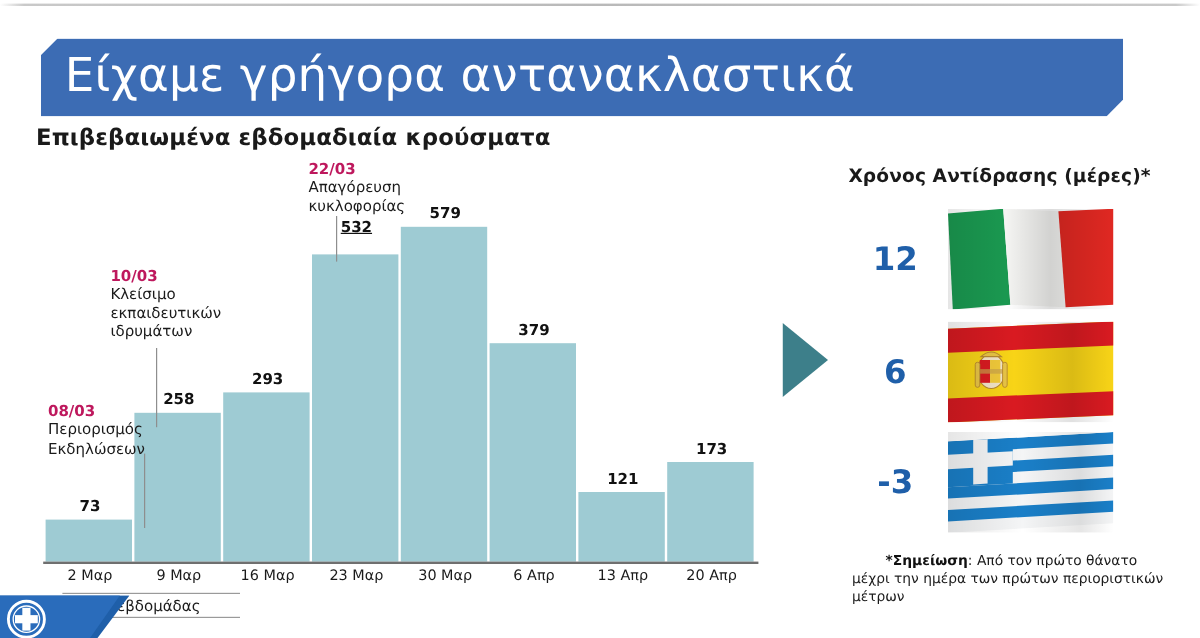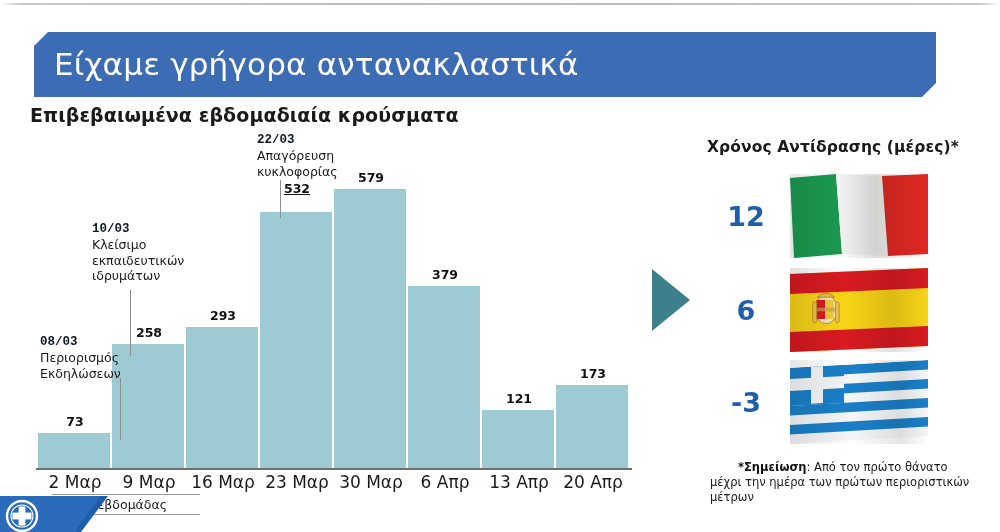--- a/index.html
+++ b/index.html
@@ -18,51 +18,51 @@
     background:linear-gradient(to right,#ffffff 0%,#c9c9c9 2%,#b9b9b9 50%,#c9c9c9 98%,#ffffff 100%);}
 
   
   .banner{
     position:absolute;left:34px;top:32px;width:902px;height:65px;
     background:#3c6cb4;
     clip-path:polygon(14px 0, 902px 0, 902px 51px, 888px 65px, 14px 65px, 0 65px, 0 14px);
   }
   .banner-title{
     position:absolute;left:54px;top:44px;width:860px;
-    color:#ffffff;font-size:31px;line-height:40px;font-weight:400;
+    color:#ffffff;font-size:39px;line-height:40px;font-weight:400;
     letter-spacing:.2px;white-space:nowrap;
   }
 
   
   .chart-heading{
     position:absolute;left:30px;top:104px;
     font-size:19px;font-weight:bold;color:#1a1a1a;letter-spacing:.1px;
   }
 
   
   .plot{position:absolute;left:38px;top:160px;width:592px;height:308px;}
   .bars{position:absolute;left:0;bottom:0;width:592px;height:308px;display:flex;align-items:flex-end;}
   .barcol{position:relative;flex:1 1 0;height:100%;}
   .bar{position:absolute;left:0;right:1.6px;bottom:0;background:#9ecbd3;}
   .barlabel{
     position:absolute;left:0;right:0;text-align:center;
     font-size:12.5px;font-weight:bold;color:#111;
   }
   .axis-line{position:absolute;left:36px;top:468px;width:596px;height:2px;background:#6f6f6f;}
   .xticks{position:absolute;left:38px;top:472px;width:592px;display:flex;}
-  .xtick{flex:1 1 0;text-align:center;font-size:17px;color:#1a1a1a;}
+  .xtick{flex:1 1 0;text-align:center;font-size:12px;color:#1a1a1a;}
 
   
   .axis-caption{position:absolute;left:52px;top:494px;width:148px;}
   .axis-caption .rule{height:1px;background:#9a9a9a;width:100%;}
   .axis-caption .cap{font-size:12.5px;color:#1a1a1a;padding:2px 0 2px 10px;}
 
   
   .anno{position:absolute;}
-  .anno .date{font-size:12.5px;font-weight:bold;color:#0f172a;line-height:15px;font-family:Liberation Mono, monospace;}
+  .anno .date{font-size:12.5px;font-weight:bold;color:#be185d;line-height:15px;}
   .anno .txt{font-size:12.5px;color:#1a1a1a;line-height:15.5px;}
   .leader{position:absolute;width:1.4px;background:#8e8e8e;}
 
   #anno-0803{left:40px;top:335px;width:92px;}
   #leader-0803{left:120px;top:378px;height:62px;}
   #anno-1003{left:92px;top:222px;width:110px;}
   #leader-1003{left:130px;top:290px;height:66px;}
   #anno-2203{left:257px;top:133px;width:100px;}
   #leader-2203{left:280px;top:180px;height:38px;}
 

